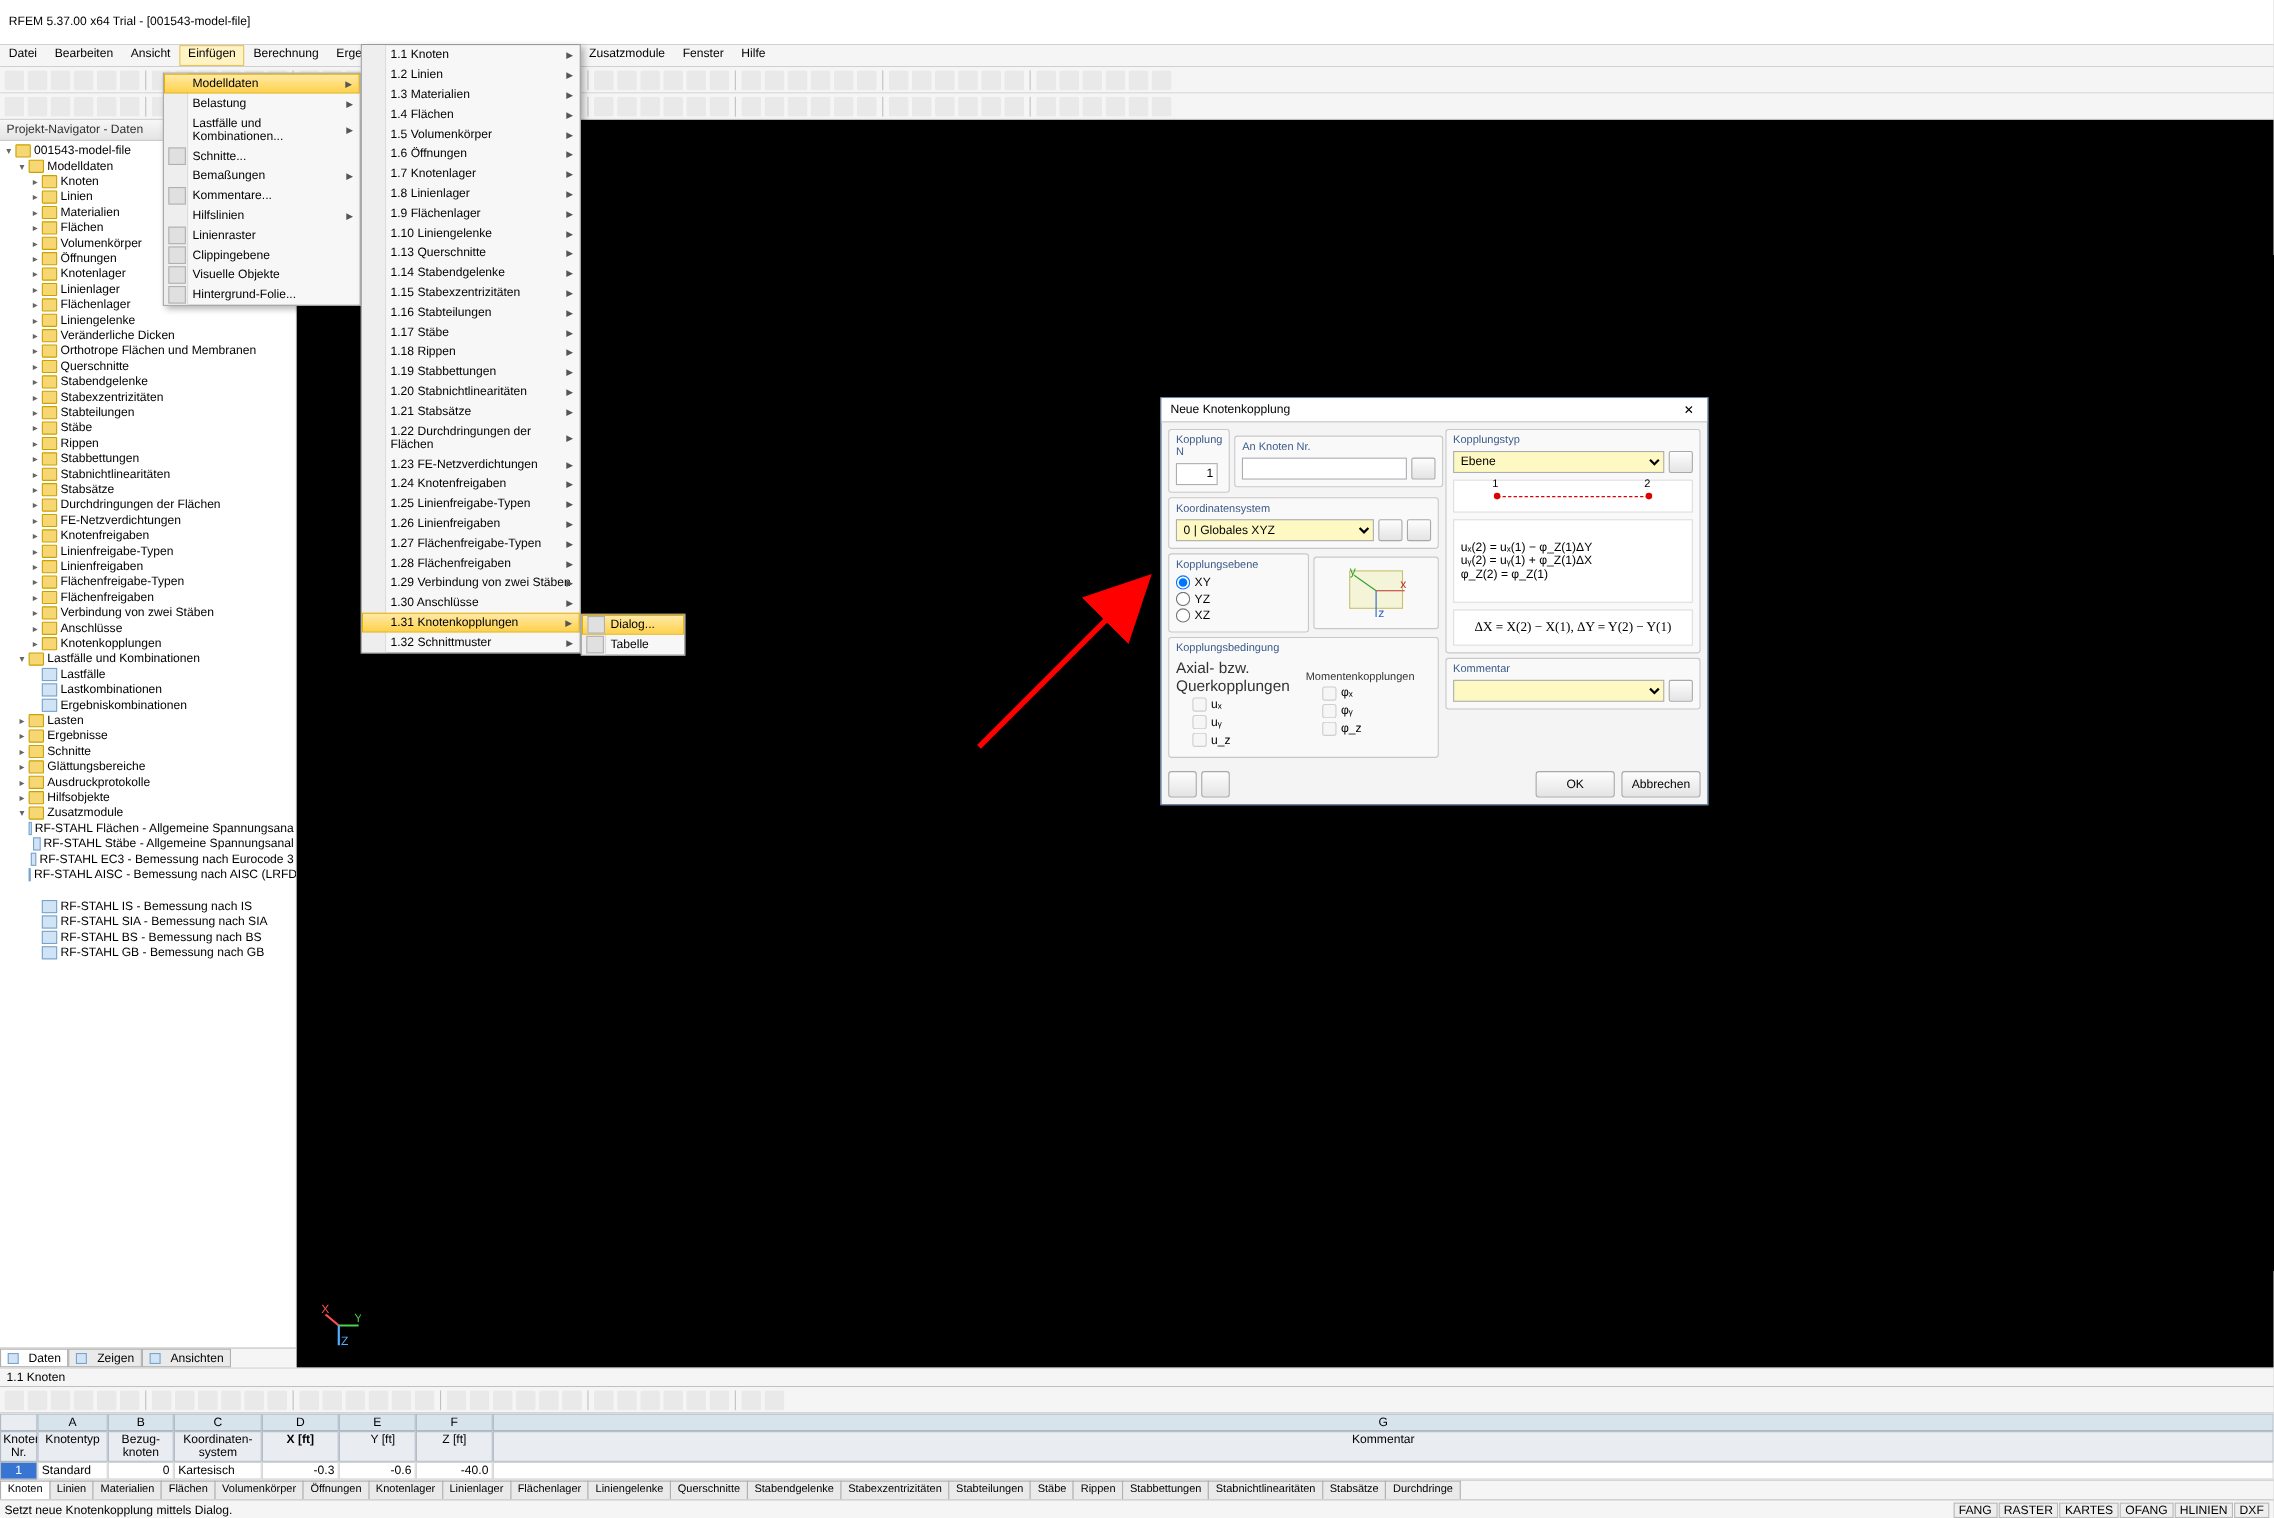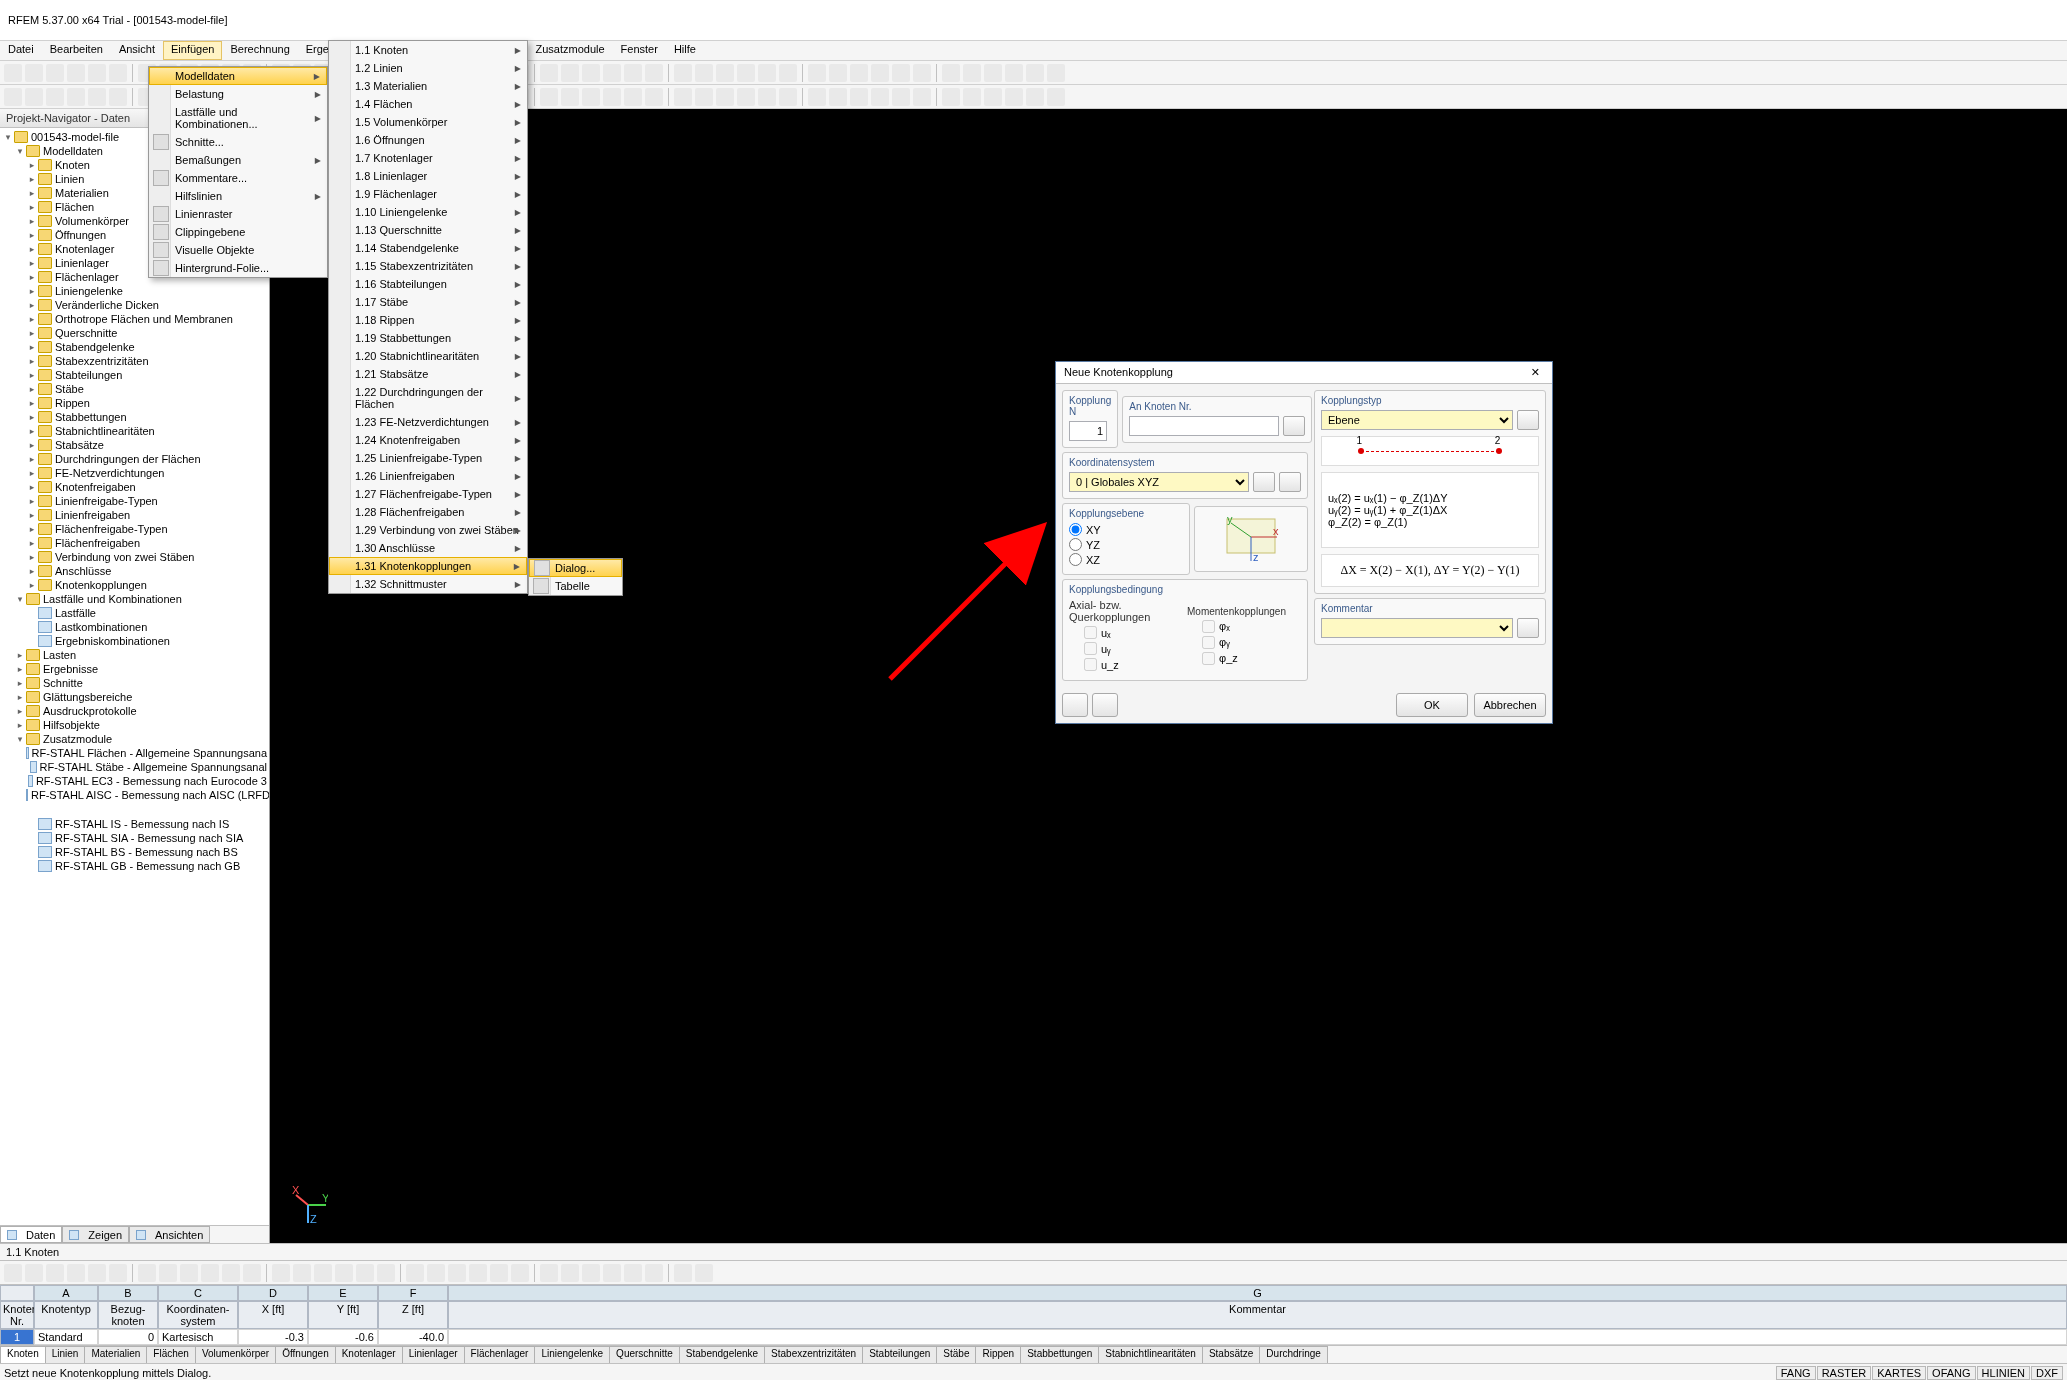--- a/index.html
+++ b/index.html
@@ -572,21 +572,21 @@
                   <text x="6" y="10" font-size="7" fill="#30a030">y</text>
                  <line x1="30" y1="24" x2="30" y2="48" stroke="#3060c0"></line>
                   <text x="32" y="48" font-size="7" fill="#3060c0">z</text>
                </svg>
             </div>
           </div>
           <div class="group">
             <div class="group-title">Kopplungsbedingung</div>
             <div class="dlg-row">
               <div style="flex:1">
-                <div style="font-size:11px;color:#333">Axial- bzw. Querkopplungen</div>
+                <div style="font-size:14px;color:#333">Axial- bzw. Querkopplungen</div>
                 <div id="chku">
                     <label class="chk-row">
                       <input type="checkbox" disabled="" style="">
                       <span>uₓ</span>
                     </label>
                     <label class="chk-row">
                       <input type="checkbox" disabled="" style="">
                       <span>uᵧ</span>
                     </label>
                     <label class="chk-row">
@@ -901,21 +901,21 @@
       <div class="gh colhead" style="white-space: pre-line;">E</div>
       <div class="gh colhead" style="white-space: pre-line;">F</div>
       <div class="gh colhead" style="white-space: pre-line;">G</div>
       <div class="gh" style="white-space: pre-line;">Knoten
 Nr.</div>
       <div class="gh" style="white-space: pre-line;">Knotentyp</div>
       <div class="gh" style="white-space: pre-line;">Bezug-
 knoten</div>
       <div class="gh" style="white-space: pre-line;">Koordinaten-
 system</div>
-      <div class="gh" style="white-space: pre-line;">X [ft]</div>
+      <div class="gh" style="white-space: pre-line; font-weight: bold;">X [ft]</div>
       <div class="gh" style="white-space: pre-line; padding-left: 12px;">Y [ft]</div>
       <div class="gh" style="white-space: pre-line;">Z [ft]</div>
       <div class="gh" style="white-space: pre-line;">Kommentar</div>
     </div>
   <div class="grid" id="gridbody" style="grid-template-columns: 34px 64px 60px 80px 70px 70px 70px 1fr;">
       <div class="gh " style="background: rgb(56, 116, 209); color: rgb(255, 255, 255);">1</div>
       <div class="gc">Standard</div>
       <div class="gc num">0</div>
       <div class="gc">Kartesisch</div>
       <div class="gc num">-0.3</div>

